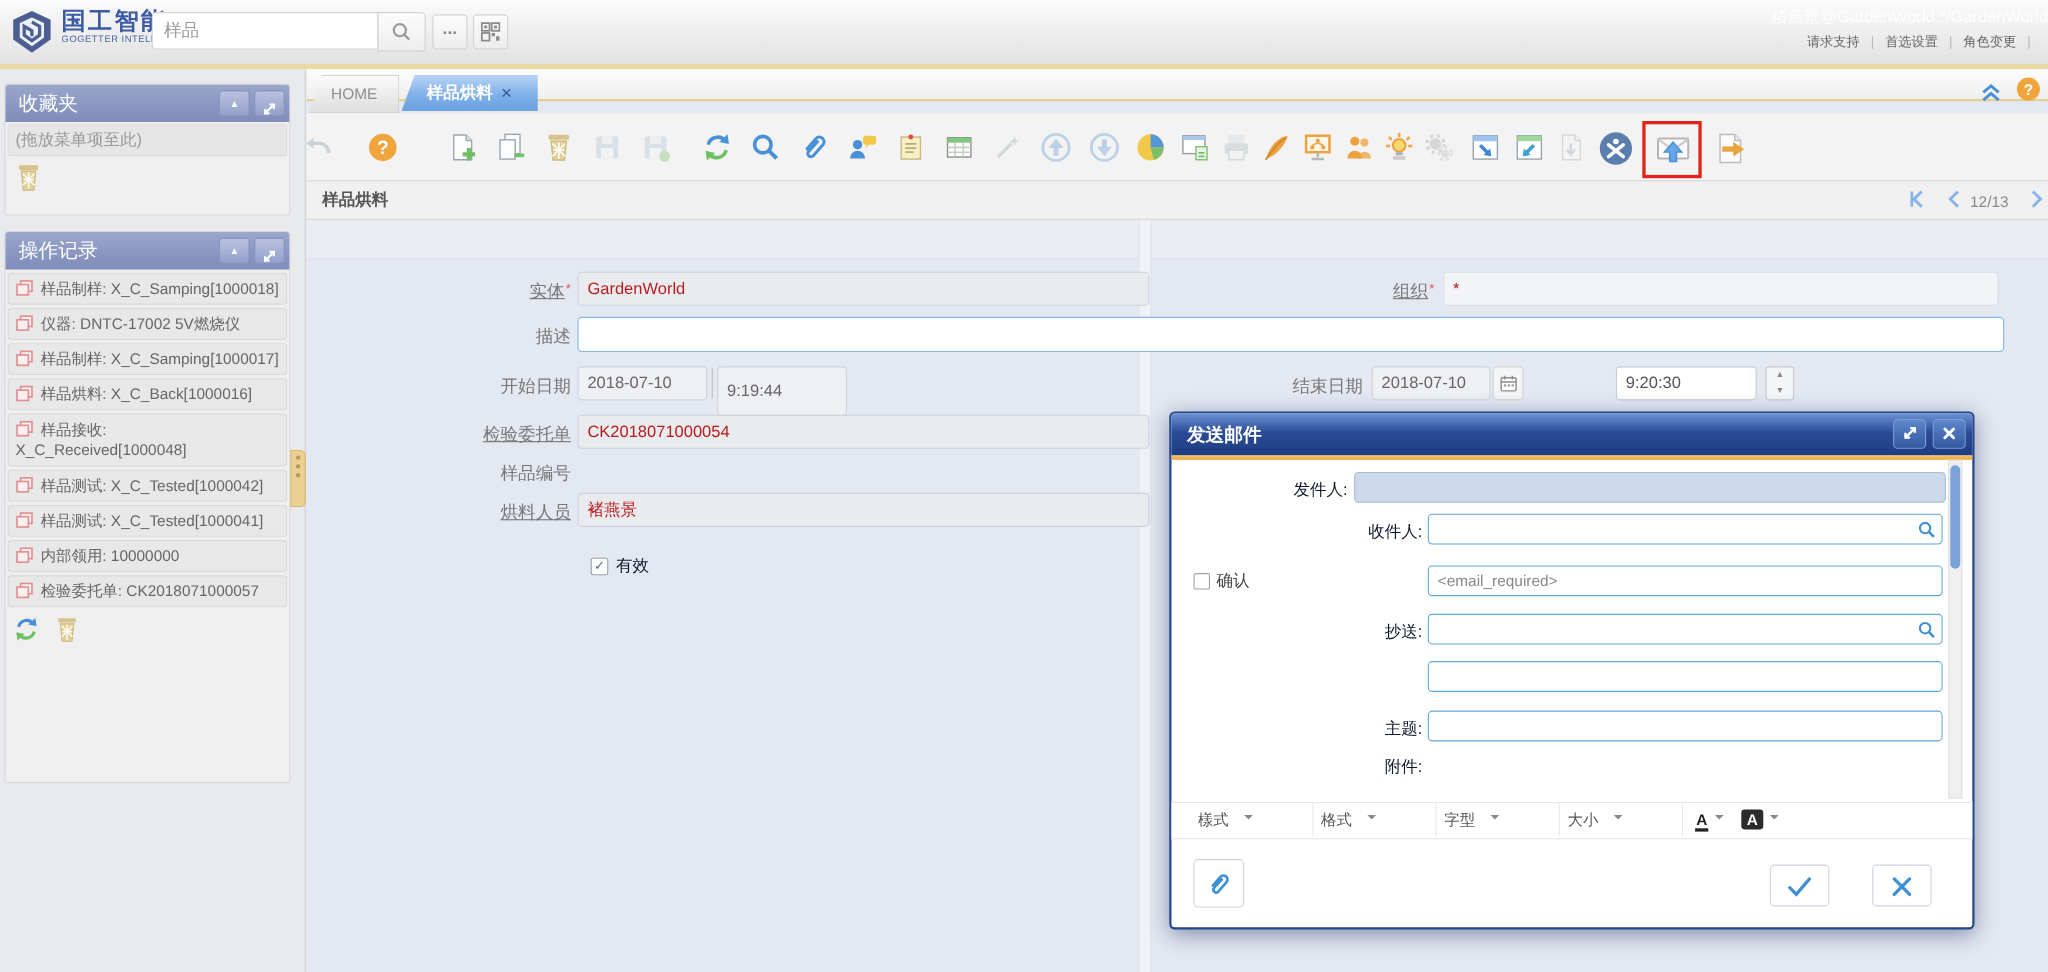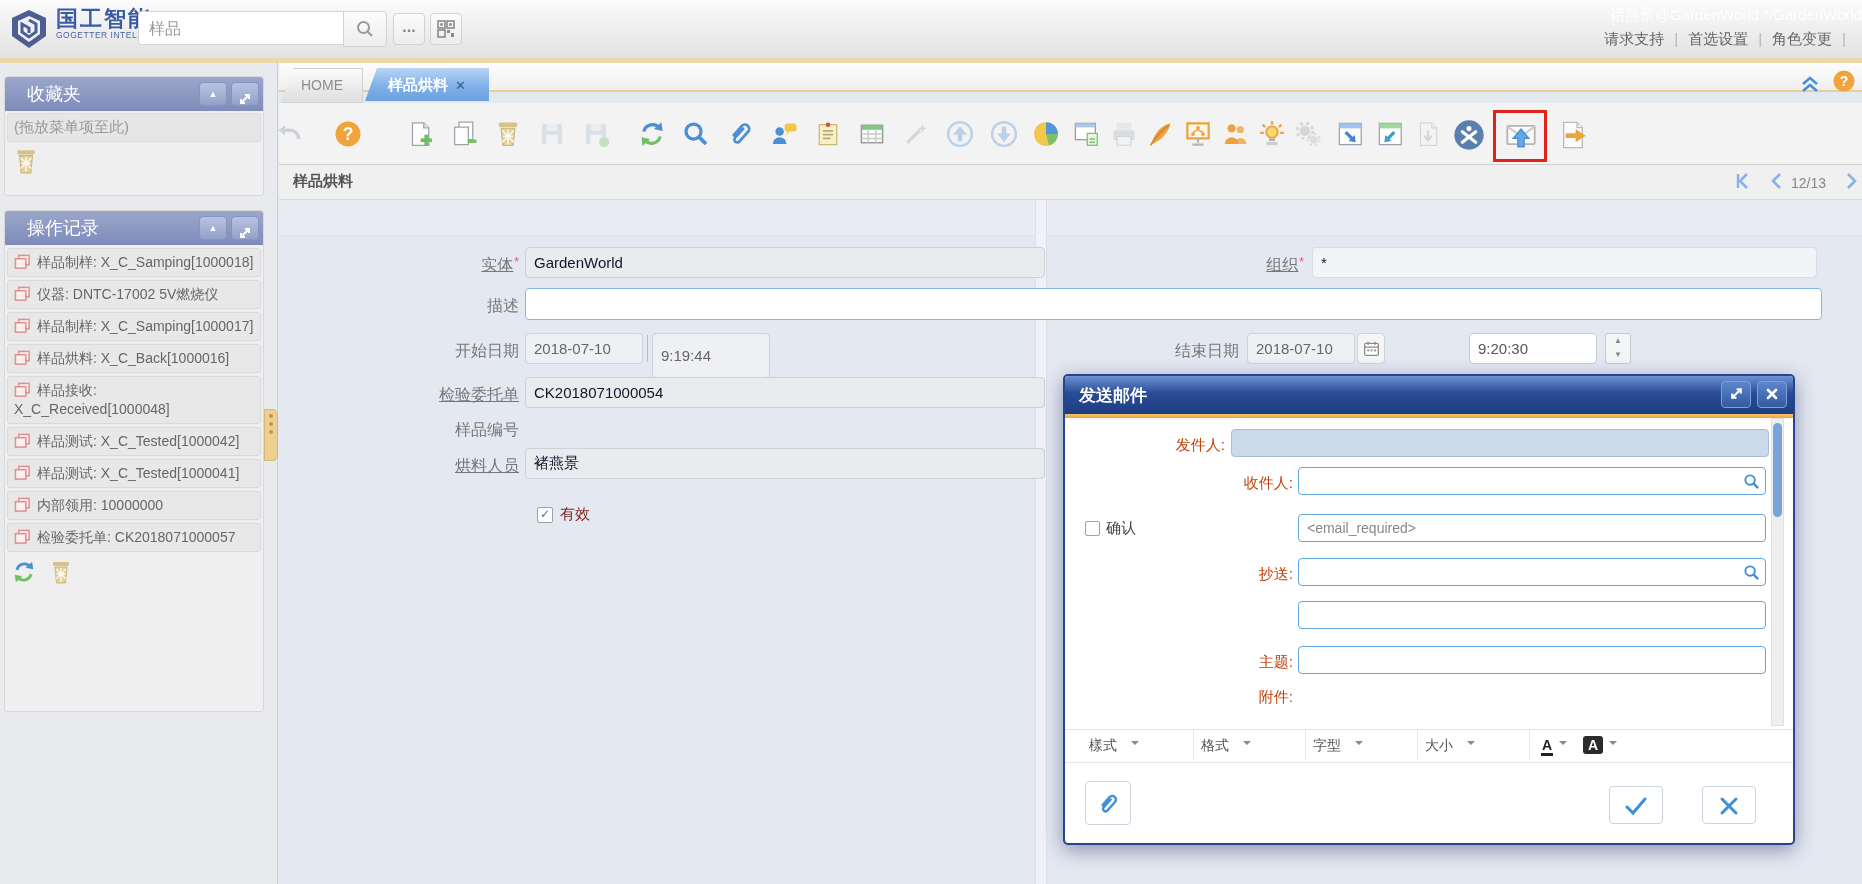--- a/index.html
+++ b/index.html
@@ -5,27 +5,27 @@
   html,body{margin:0;padding:0;background:#fff;font-family:"Liberation Sans","DejaVu Sans",sans-serif;}
   .stage{position:relative;width:1862px;height:884px;overflow:hidden;background:#e4e8f1;}
   .abs{position:absolute;}
   
   .topbar{left:0;top:0;width:1862px;height:58px;background:linear-gradient(#fbfbfb,#e2e2e2);border-bottom:1px solid #cfcfcf;}
   .logo-title{color:#3c5ba5;font-size:22px;font-weight:bold;letter-spacing:2px;line-height:22px;}
   .logo-sub{color:#4a629f;font-size:8.5px;letter-spacing:.5px;}
   .searchbox{left:138px;top:11px;width:206px;height:34px;background:#fff;border:1px solid #d6d6d6;border-radius:4px 0 0 4px;color:#9a9a9a;font-size:16px;line-height:34px;padding:0 10px;box-sizing:border-box;}
   .hbtn{height:36px;background:linear-gradient(#fcfcfc,#ededed);border:1px solid #d2d2d2;border-radius:4px;box-sizing:border-box;text-align:center;}
   .user-line{right:0px;top:6px;width:450px;text-align:right;color:rgba(255,255,255,.95);font-size:15px;white-space:nowrap;overflow:hidden;}
-  .top-links{right:6px;top:30px;color:#666;font-size:15px;white-space:nowrap;}
+  .top-links{right:6px;top:30px;color:#666;font-size:12px;white-space:nowrap;}
   .top-links .sep{color:#b5b5b5;margin:0 10px;}
   .gold-strip{left:0;top:58px;width:1862px;height:5px;background:#ead9a4;}
   
   .sidebar{left:0;top:63px;width:278px;height:821px;background:#e8eaee;border-right:1px solid #d0d0d0;box-sizing:border-box;}
   .panel{position:absolute;left:4px;width:258px;background:#efefef;border:1px solid #d8d8d8;border-radius:3px;}
-  .panel-head{height:34px;background:linear-gradient(#9aa6ca,#7f8cba);border-radius:3px 3px 0 0;color:#fff;font-size:18px;line-height:34px;padding-left:22px;position:relative;}
+  .panel-head{height:34px;background:linear-gradient(#9aa6ca,#7f8cba);border-radius:3px 3px 0 0;color:#fff;font-size:18px;line-height:34px;padding-left:12px;position:relative;}
   .phbtn{position:absolute;top:5px;width:28px;height:24px;background:linear-gradient(#b9c3e0,#93a0c9);border:1px solid #8894bf;border-radius:4px;color:#fff;text-align:center;box-sizing:border-box;}
   .hint-row{margin:2px;background:#e6e6e6;border:1px solid #dcdcdc;border-radius:2px;color:#999;font-size:15px;padding:4px 6px;}
   .chip{margin:3px 2px;background:#e8e8e8;border:1px solid #d9d9d9;border-radius:3px;color:#666;font-size:14px;padding:4px 6px 4px 6px;line-height:19px;}
   .chip svg{vertical-align:-3px;margin-right:6px;}
   
   .tabzone{left:279px;top:63px;width:1583px;height:29px;background:linear-gradient(#fdfdfd,#efefef);border-bottom:2px solid #e6cf92;box-sizing:border-box;}
   .tab{position:absolute;top:5px;height:33px;line-height:33px;font-size:14px;text-align:center;clip-path:polygon(12px 0,100% 0,100% 100%,0 100%);}
   .tab-home{left:2px;width:80px;background:linear-gradient(#fbfbfb,#dedede);color:#8d8d8d;border:1px solid #cfcfcf;}
   .tab-active{left:86px;width:124px;background:linear-gradient(#b9d5f6,#7fb0e8 55%,#6ba1e0);color:#fff;font-weight:bold;font-size:15px;}
   .tab-close{color:#3a5a8c;font-weight:bold;margin-left:7px;font-size:13px;}
@@ -38,33 +38,33 @@
   .rec-title{position:absolute;left:14px;top:7px;color:#555;font-size:15px;font-weight:bold;}
   .pgn{position:absolute;top:7px;color:#8ab4e8;margin-left:20px;}
   .pgn-num{color:#888;font-size:14px;}
   
   .content{left:279px;top:200px;width:1583px;height:684px;background:#e4e8f1;}
   .content-band{left:0;top:0;width:1583px;height:36px;background:#e9ecf3;border-bottom:1px solid #dde2ec;box-sizing:border-box;}
   .vstrip{left:756px;top:0px;width:12px;height:684px;background:#f0f2f7;border-left:1px solid #dcdfe8;border-right:1px solid #dcdfe8;box-sizing:border-box;}
   .flabel{position:absolute;text-align:right;color:#777;font-size:16px;}
   .flabel .lnk{text-decoration:underline;}
   .req{color:#e05a5a;font-size:12px;vertical-align:top;margin-left:1px;}
-  .fro{position:absolute;background:#e9ebef;border:1px solid #ccd2da;border-radius:4px;color:#0f172a;font-size:15px;padding:0 8px;box-sizing:border-box;display:flex;align-items:center;}
+  .fro{position:absolute;background:#e9ebef;border:1px solid #ccd2da;border-radius:4px;color:#b91c1c;font-size:15px;padding:0 8px;box-sizing:border-box;display:flex;align-items:center;}
   .fed{position:absolute;background:#fff;border:1px solid #7db8e8;border-radius:4px;color:#555;font-size:15px;padding:0 8px;box-sizing:border-box;display:flex;align-items:center;}
   .fdis{position:absolute;background:#eef0f3;border:1px solid #cdd3da;border-radius:4px;color:#666;font-size:15px;padding:0 8px;box-sizing:border-box;display:flex;align-items:center;}
   .ckb{width:14px;height:14px;background:#fff;border:1px solid #9aa2ac;border-radius:2px;font-size:12px;line-height:13px;text-align:center;color:#5b6f8c;font-weight:bold;}
   .splitter-handle{left:264px;top:409px;width:14px;height:52px;background:#ecd091;border:1px solid #d8b86e;border-radius:0 5px 5px 0;box-sizing:border-box;}
   .grip{width:4px;height:4px;border-radius:50%;background:#b89b55;margin:4px auto 0;}
   
   .dialog{left:1063px;top:374px;width:732px;height:471px;background:#fff;border:2px solid #24468e;border-radius:5px;box-shadow:0 5px 20px rgba(20,40,90,.45);box-sizing:border-box;}
   .dlg-head{left:0;top:0;width:728px;height:38px;background:linear-gradient(#6c92d4,#2a4c97 45%,#1d3c80);border-radius:3px 3px 0 0;}
   .dlg-title{position:absolute;left:14px;top:8px;color:#fff;font-size:17px;font-weight:bold;}
   .dlg-btn{position:absolute;top:5px;width:30px;height:27px;background:linear-gradient(#5d86cc,#33599f);border:1px solid #7ea0da;border-radius:4px;box-sizing:border-box;text-align:center;}
   .dlg-orange{left:0;top:38px;width:728px;height:4px;background:linear-gradient(#f3c563,#eda23f);}
-  .dlabel{position:absolute;text-align:right;color:#c2410c;font-size:15px;}
+  .dlabel{position:absolute;text-align:right;color:#0f172a;font-size:15px;}
   .dfield{position:absolute;height:28px;border-radius:4px;box-sizing:border-box;font-size:14px;color:#888;display:flex;align-items:center;padding:0 8px;}
   .dfield.ed{background:#fff;border:1px solid #5fa8e0;}
   .dfield.dis{background:#ccd9ea;border:1px solid #a9bdd6;}
   .mag{position:absolute;right:5px;top:5px;}
   .combo{position:absolute;height:30px;color:#555;font-size:14px;line-height:30px;padding:0 4px;border-right:1px solid #e8e8e8;}
   .caret{display:inline-block;width:0;height:0;border:4px solid transparent;border-top-color:#888;vertical-align:1px;margin-left:14px;}
   .edtbar{left:0;top:353px;width:728px;height:34px;background:#fff;border-top:1px solid #e6e6e6;border-bottom:1px solid #e6e6e6;box-sizing:border-box;}
   .dlg-footbtn{position:absolute;background:#fff;border:1px solid #ccd4e0;border-radius:4px;box-sizing:border-box;text-align:center;}
   .sb-track{left:706px;top:42px;width:13px;height:308px;background:#efefef;border:1px solid #e0e0e0;box-sizing:border-box;}
   .sb-thumb{position:absolute;left:1px;top:4px;width:9px;height:94px;background:#7aa3d9;border-radius:5px;}
@@ -515,21 +515,21 @@
     <div class="flabel" style="left:30px;top:185px;width:210px"><span class="lnk">检验委托单</span></div>
     <div class="fro" style="left:246px;top:177px;width:520px;height:31px">CK2018071000054</div>
 
     <div class="flabel" style="left:30px;top:220px;width:210px">样品编号</div>
 
     <div class="flabel" style="left:30px;top:256px;width:210px"><span class="lnk">烘料人员</span></div>
     <div class="fro" style="left:246px;top:248px;width:520px;height:31px">褚燕景</div>
 
     <div class="abs" style="left:258px;top:305px;display:flex;align-items:center;gap:7px">
       <div class="ckb">✓</div>
-      <span style="color:#7f1d1d;font-size:15px">有效</span>
+      <span style="color:#0f172a;font-size:15px">有效</span>
     </div>
   </div>
 
   <div class="abs dialog">
     <div class="abs dlg-head">
       <span class="dlg-title">发送邮件</span>
       <div class="dlg-btn" style="right:42px">
         <svg width="15" height="15" viewBox="0 0 14 14" style="margin-top:4px">
           <line x1="3" y1="11" x2="11" y2="3" stroke="#fff" stroke-width="2"></line>
           <path d="M7 3 h4 v4 M7 11 H3 V7" fill="none" stroke="#fff" stroke-width="2"></path>

